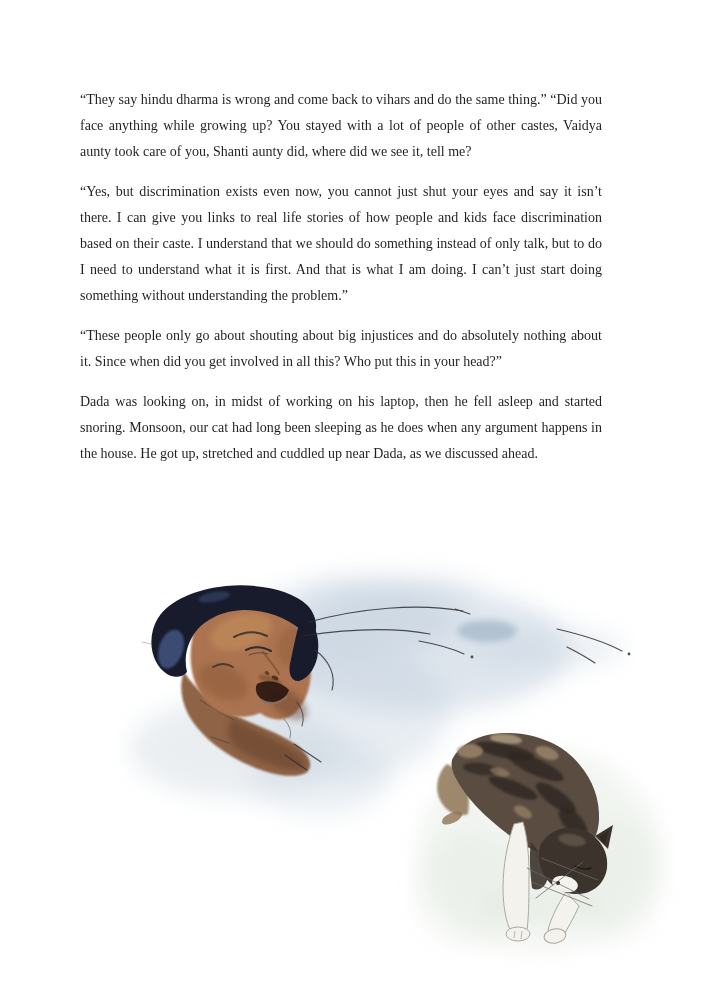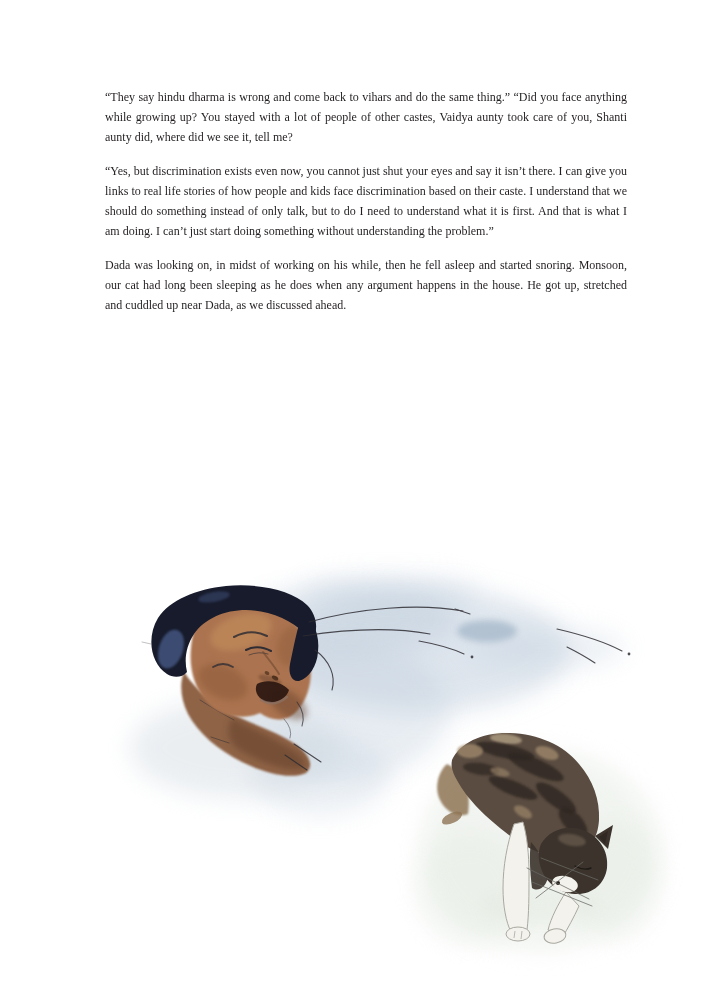--- a/index.html
+++ b/index.html
@@ -6,25 +6,25 @@
   body{background:#e8e8e8;font-family:"Liberation Serif", serif;}
   .page{
     position:relative;
     width:707px;height:1000px;
     margin:0 auto;
     background:var(--page-bg,#ffffff);
     overflow:hidden;
   }
   .text-block{
     position:absolute;
-    left:105px;top:87px;
+    left:80px;top:87px;
     width:522px;
     color:var(--text-color,#231f20);
-    font-size:12px;
-    line-height:20px;
+    font-size:14px;
+    line-height:26px;
     text-align:justify;
   }
   .text-block p{margin:0 0 14px 0;}
   .illustration{
     position:absolute;left:0;top:0;
     width:707px;height:1000px;
     display:block;
   }
   
   .f-wash{fill:var(--wash-blue);}       .f-washdeep{fill:var(--wash-blue-deep);}
@@ -46,21 +46,22 @@
   .s-whisker{stroke:var(--whisker);fill:none;stroke-linecap:round;}
 </style>
 </head>
 <body>
 
 <div class="page">
 
   <div class="text-block">
     <p>“They say hindu dharma is wrong and come back to vihars and do the same thing.” “Did you face anything while growing up? You stayed with a lot of people of other castes, Vaidya aunty took care of you, Shanti aunty did, where did we see it, tell me?</p>
     <p>“Yes, but discrimination exists even now, you cannot just shut your eyes and say it isn’t there. I can give you links to real life stories of how people and kids face discrimination based on their caste. I understand that we should do something instead of only talk, but to do I need to understand what it is first. And that is what I am doing. I can’t just start doing something without understanding the problem.”</p>
-    <p>Dada was looking on, in midst of working on his while, then he fell asleep and started snoring. Monsoon, our cat had long been sleeping as he does when any argument happens in the house. He got up, stretched and cuddled up near Dada, as we discussed ahead.</p>
+    <p>“These people only go about shouting about big injustices and do absolutely nothing about it. Since when did you get involved in all this? Who put this in your head?”</p>
+    <p>Dada was looking on, in midst of working on his laptop, then he fell asleep and started snoring. Monsoon, our cat had long been sleeping as he does when any argument happens in the house. He got up, stretched and cuddled up near Dada, as we discussed ahead.</p>
   </div>
 
   <svg class="illustration" viewBox="0 0 707 1000" xmlns="http://www.w3.org/2000/svg">
     <title>Watercolor sketch of Dada asleep, head resting on his hand over a pale blue wash, with Monsoon the grey cat grooming itself below</title>
     <defs>
       <filter id="soft12" x="-60%" y="-60%" width="220%" height="220%">
           <feGaussianBlur stdDeviation="12"></feGaussianBlur>
         </filter>
       <filter id="soft7" x="-60%" y="-60%" width="220%" height="220%">
           <feGaussianBlur stdDeviation="7"></feGaussianBlur>

